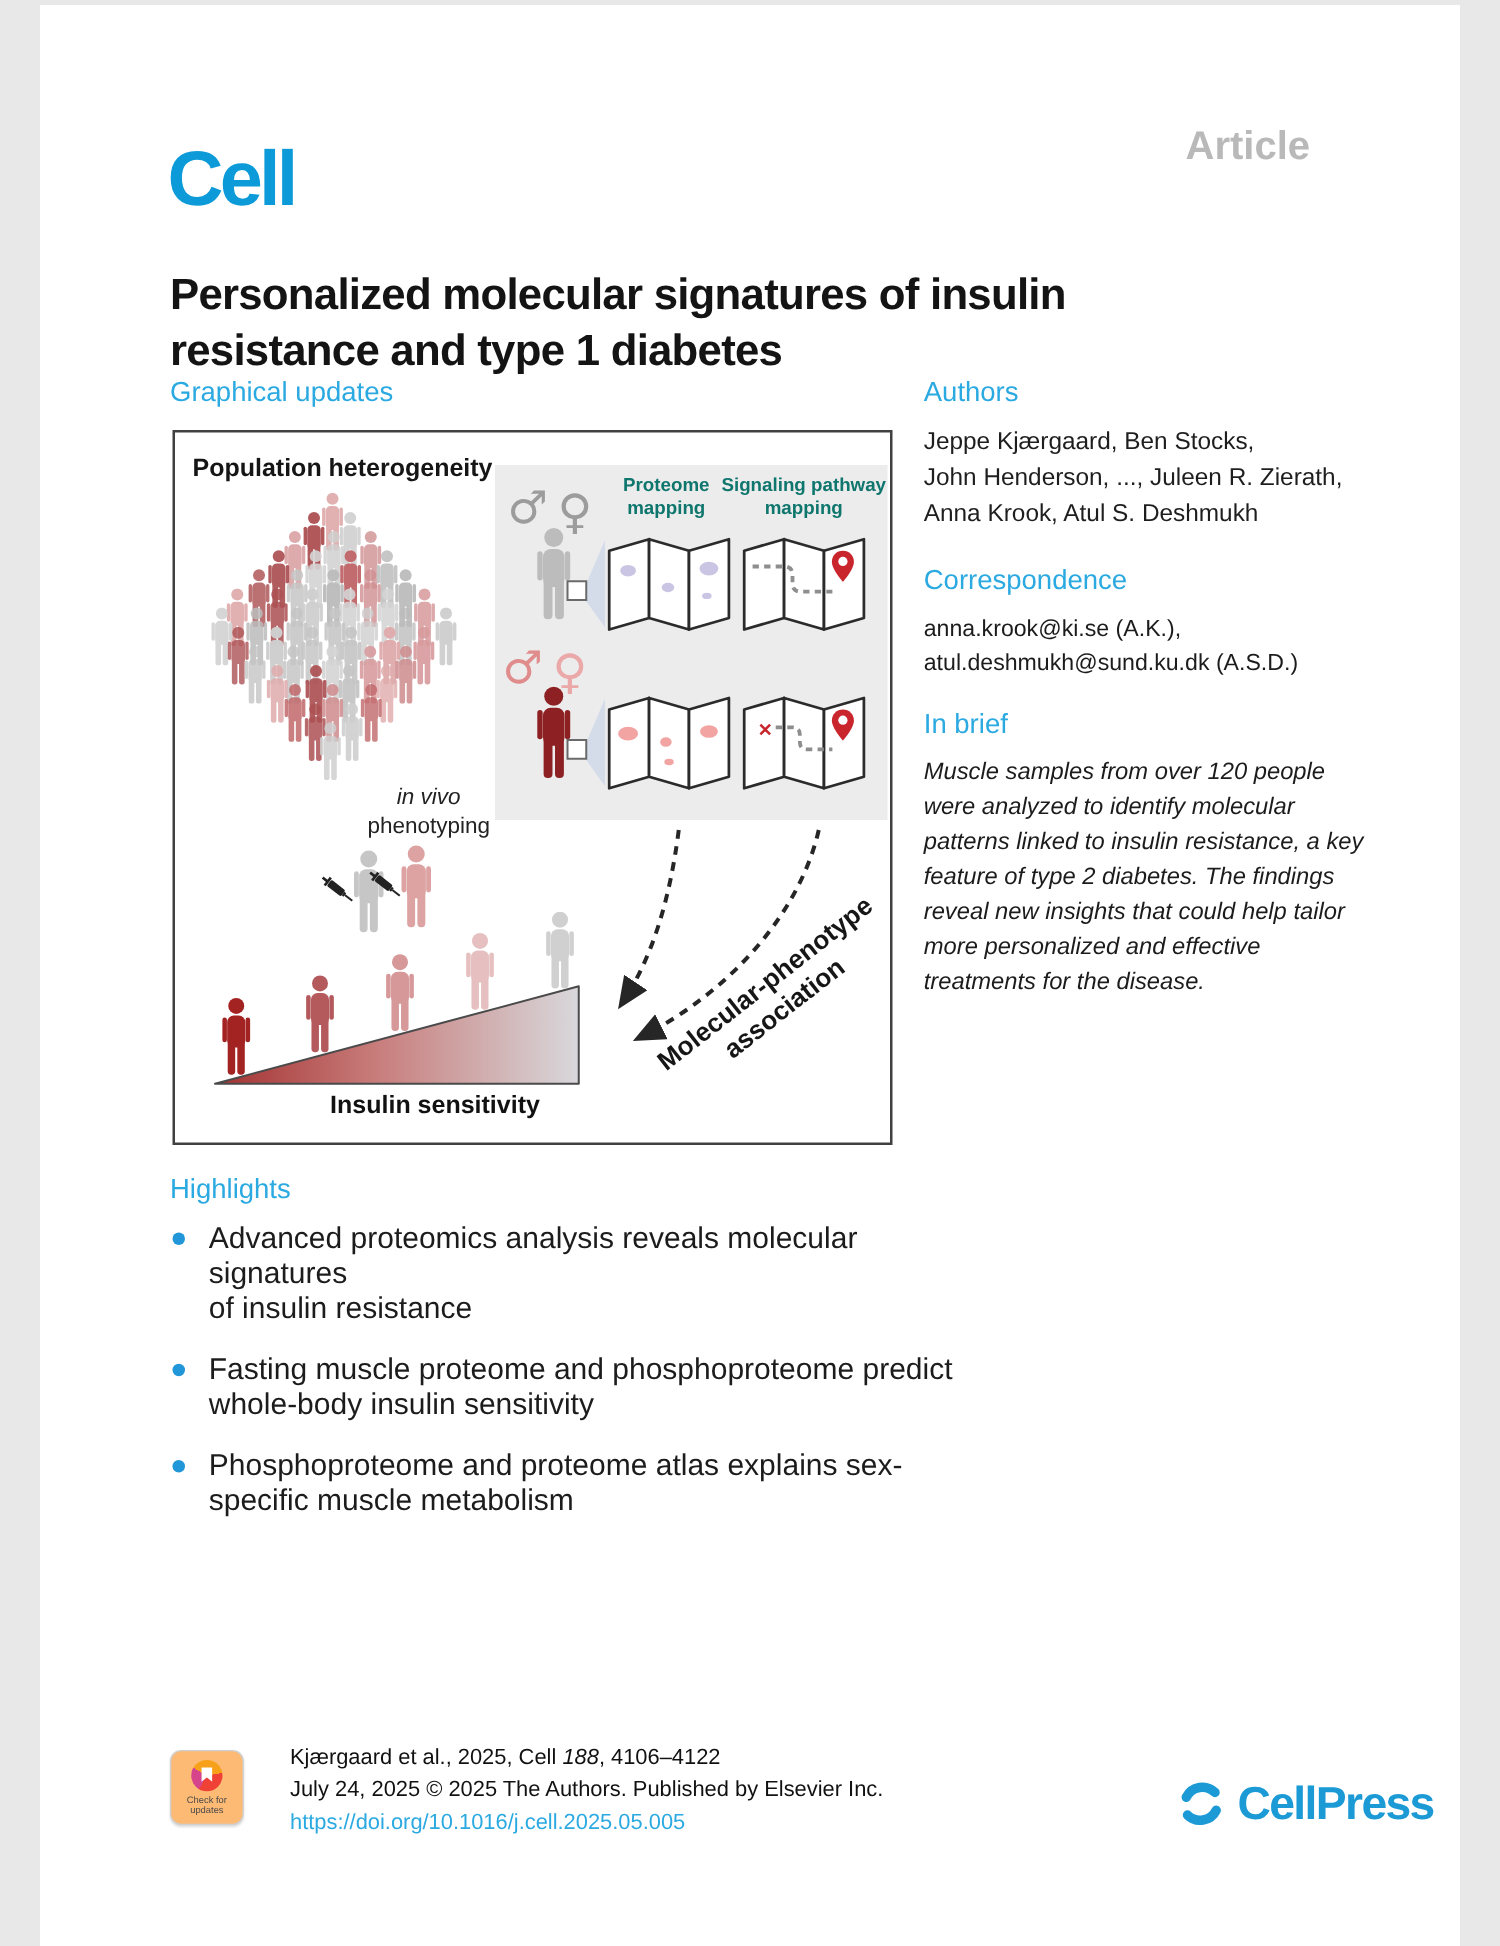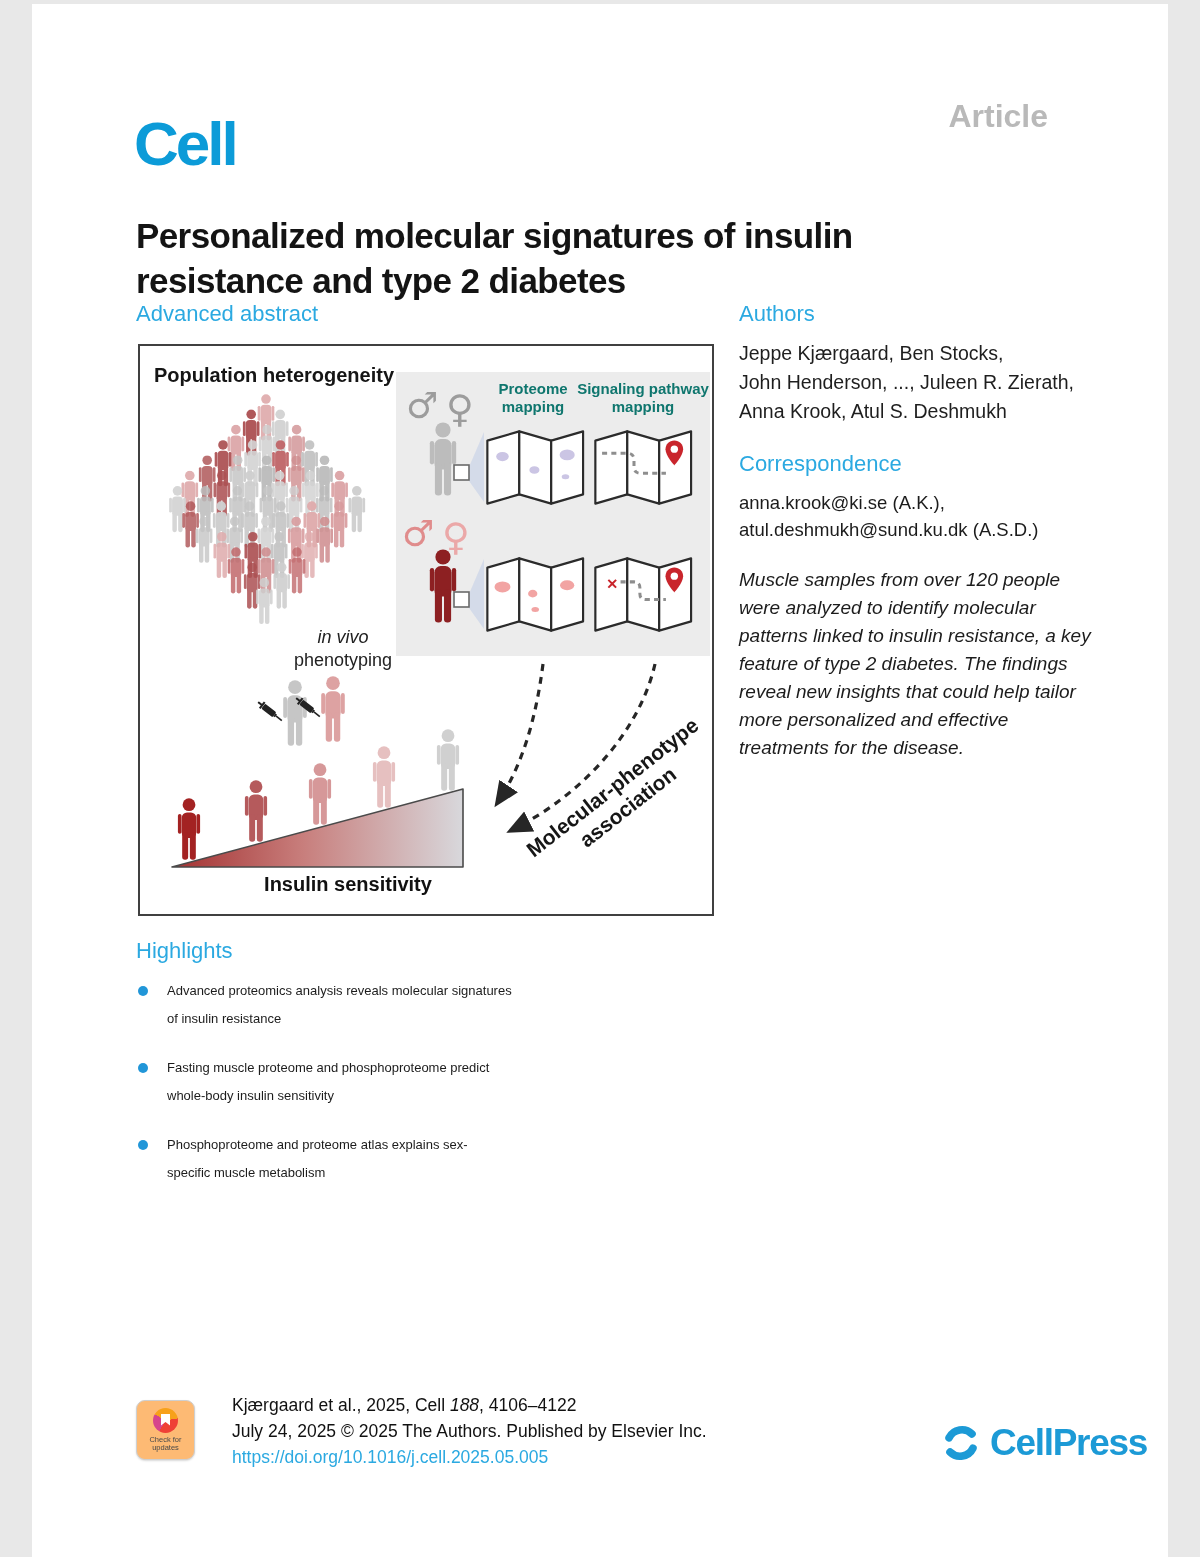--- a/index.html
+++ b/index.html
@@ -42,21 +42,21 @@
   .right-col .section-heading{margin-bottom:12px;}
   .authors-line{font-size:19.5px;line-height:29px;color:#1e1e1e;}
   .corr-block{margin-top:25px;}
   .corr-line{font-size:18.5px;line-height:27px;}
   .inbrief-block{margin-top:23px;}
   .inbrief-line{font-size:19px;line-height:28px;font-style:italic;}
 
   
   .highlights{position:absolute;left:104px;top:934px;width:640px;}
   .highlights ul{list-style:none;margin:0;padding:0;}
-  .highlights li{position:relative;padding-left:31px;margin-top:21px;font-size:13px;line-height:28px;}
+  .highlights li{position:relative;padding-left:31px;margin-top:21px;font-size:24px;line-height:28px;}
   .highlights li:first-child{margin-top:13px;}
   .dot{position:absolute;left:2px;top:9px;width:10px;height:10px;border-radius:50%;background:#2196d8;}
   .hl-line{display:block;}
 
   
   .badge{position:absolute;left:104px;top:1396px;width:57px;height:58px;border:1px solid #cfcfcf;
          border-radius:9px;background:#fdba74;box-shadow:0 1px 2px rgba(0,0,0,.15);
          display:flex;flex-direction:column;align-items:center;justify-content:center;cursor:pointer;}
   .badge-circle{width:25px;height:25px;border-radius:50%;position:relative;
       background:conic-gradient(#f7a11a 0 80deg,#ef4136 80deg 210deg,#d6458c 210deg 300deg,#f7a11a 300deg 360deg);}
@@ -102,24 +102,24 @@
         <line x1="23.5" y1="7" x2="25.5" y2="7" stroke="#222" stroke-width="4"></line>
         <line x1="25.5" y1="7" x2="34" y2="7" stroke="#222" stroke-width="1.8"></line>
       </symbol>
     </defs>
   </svg>
 
   <div class="cell-logo">Cell</div>
   <div class="article-type">Article</div>
   <h1 class="title">
     <span style="display:block">Personalized molecular signatures of insulin</span>
-    <span style="display:block">resistance and type 2 diabetes</span>
+    <span style="display:block">resistance and type 1 diabetes</span>
   </h1>
 
-  <h2 class="section-heading ga-heading">Advanced abstract</h2>
+  <h2 class="section-heading ga-heading">Graphical updates</h2>
 
   <div class="figure-box">
     <div class="abs pop-label">Population heterogeneity</div>
 
     <svg id="crowd" class="abs crowd" width="236" height="242" viewBox="0 0 236 242">
         <use href="#person" x="106.0" y="4.0" width="24" height="48" fill="#e0adae" opacity="0.95"></use>
         <use href="#person" x="120.2" y="19.3" width="24" height="48" fill="#d4d4d4" opacity="1.00"></use>
         <use href="#person" x="91.2" y="19.3" width="24" height="48" fill="#ad5254" opacity="0.96"></use>
         <use href="#person" x="136.6" y="34.6" width="24" height="48" fill="#d08f91" opacity="0.79"></use>
         <use href="#person" x="107.1" y="34.6" width="24" height="48" fill="#cfcfcf" opacity="0.82"></use>
@@ -272,20 +272,21 @@
     <div class="authors-line">John Henderson, ..., Juleen R. Zierath,</div>
     <div class="authors-line">Anna Krook, Atul S. Deshmukh</div>
 
     <div class="corr-block">
       <h2 class="section-heading">Correspondence</h2>
       <div class="corr-line">anna.krook@ki.se (A.K.),</div>
       <div class="corr-line">atul.deshmukh@sund.ku.dk (A.S.D.)</div>
     </div>
 
     <div class="inbrief-block">
+      <h2 class="section-heading">In brief</h2>
       <div class="inbrief-line">Muscle samples from over 120 people</div>
       <div class="inbrief-line">were analyzed to identify molecular</div>
       <div class="inbrief-line">patterns linked to insulin resistance, a key</div>
       <div class="inbrief-line">feature of type 2 diabetes. The findings</div>
       <div class="inbrief-line">reveal new insights that could help tailor</div>
       <div class="inbrief-line">more personalized and effective</div>
       <div class="inbrief-line">treatments for the disease.</div>
     </div>
   </div>
 

